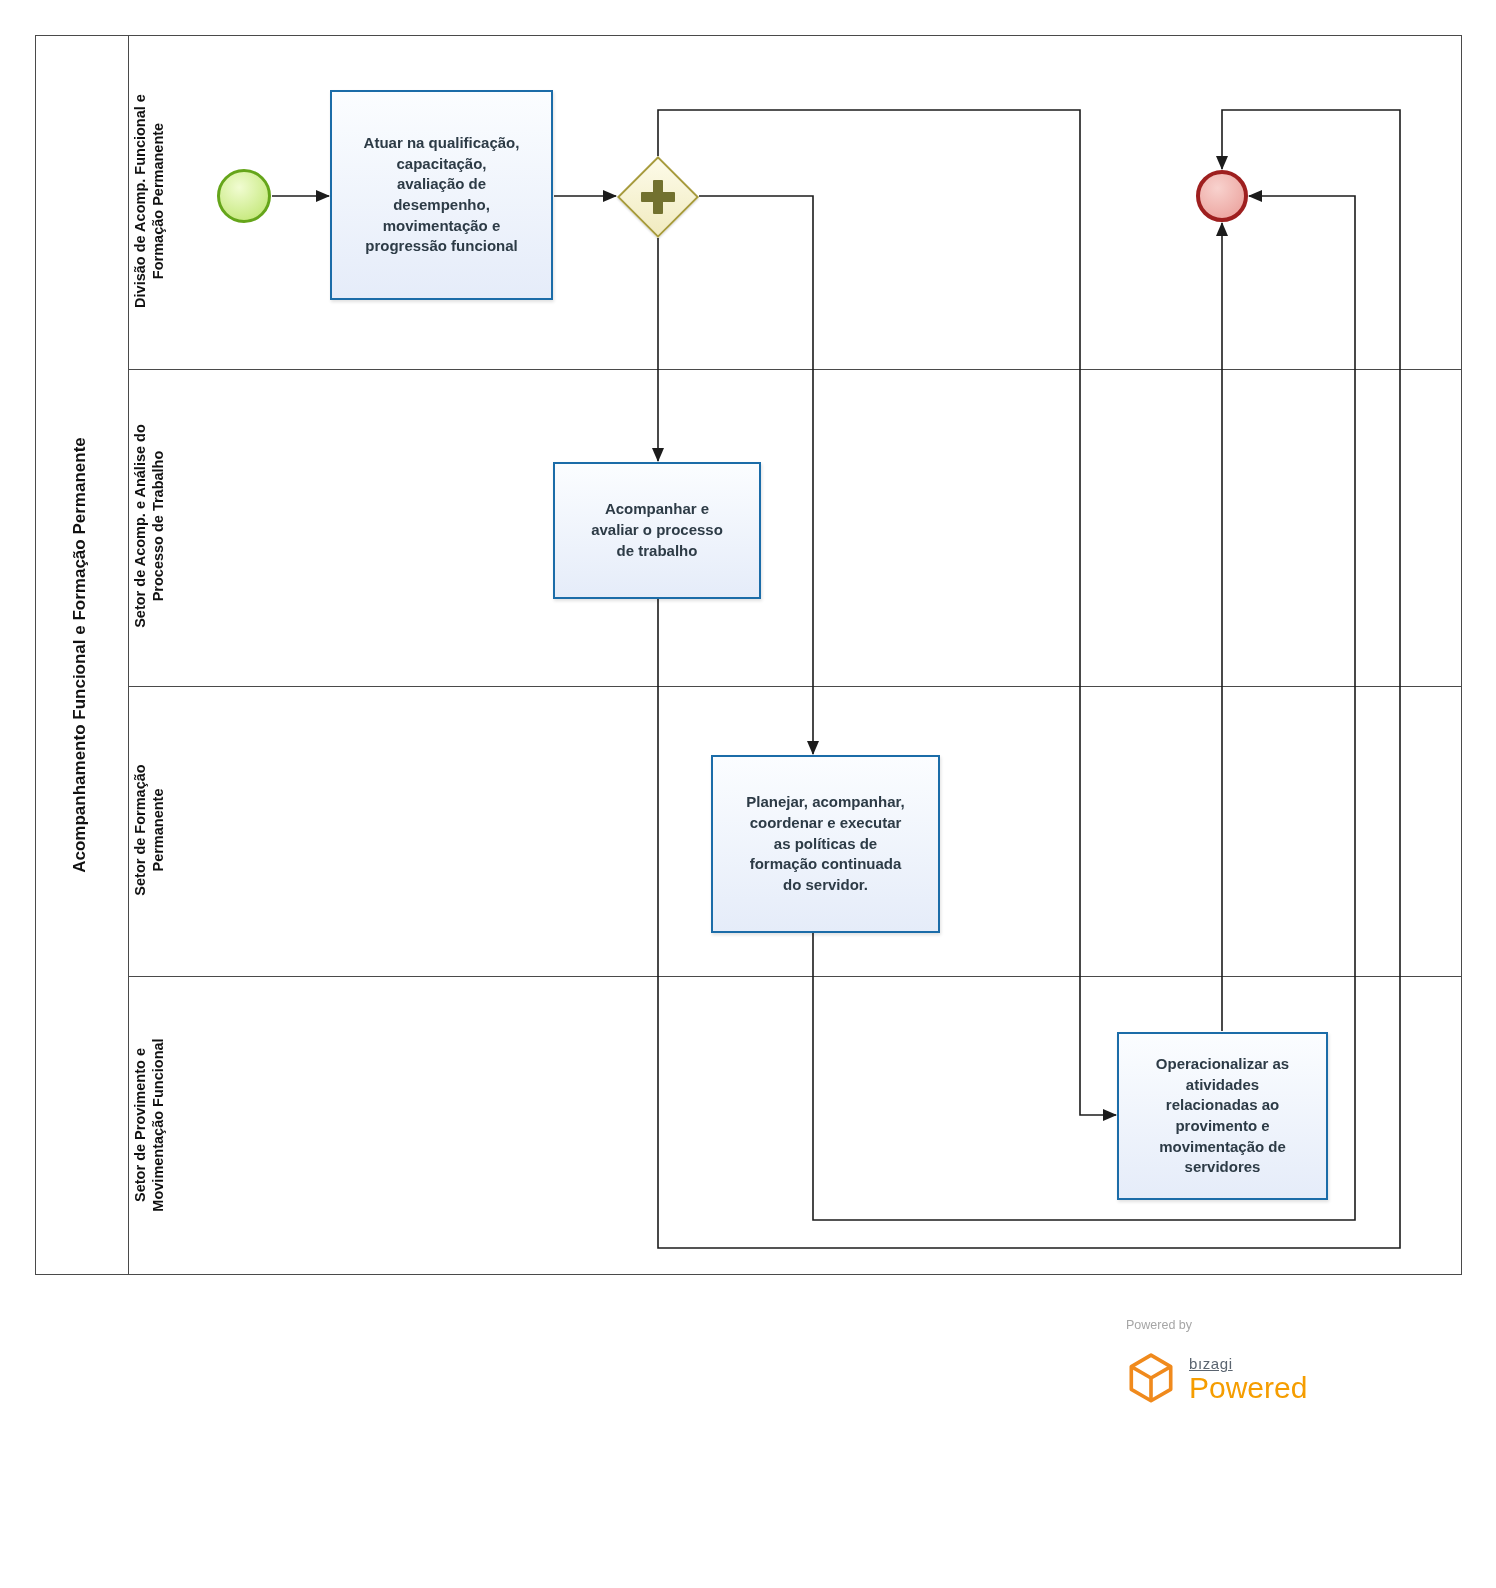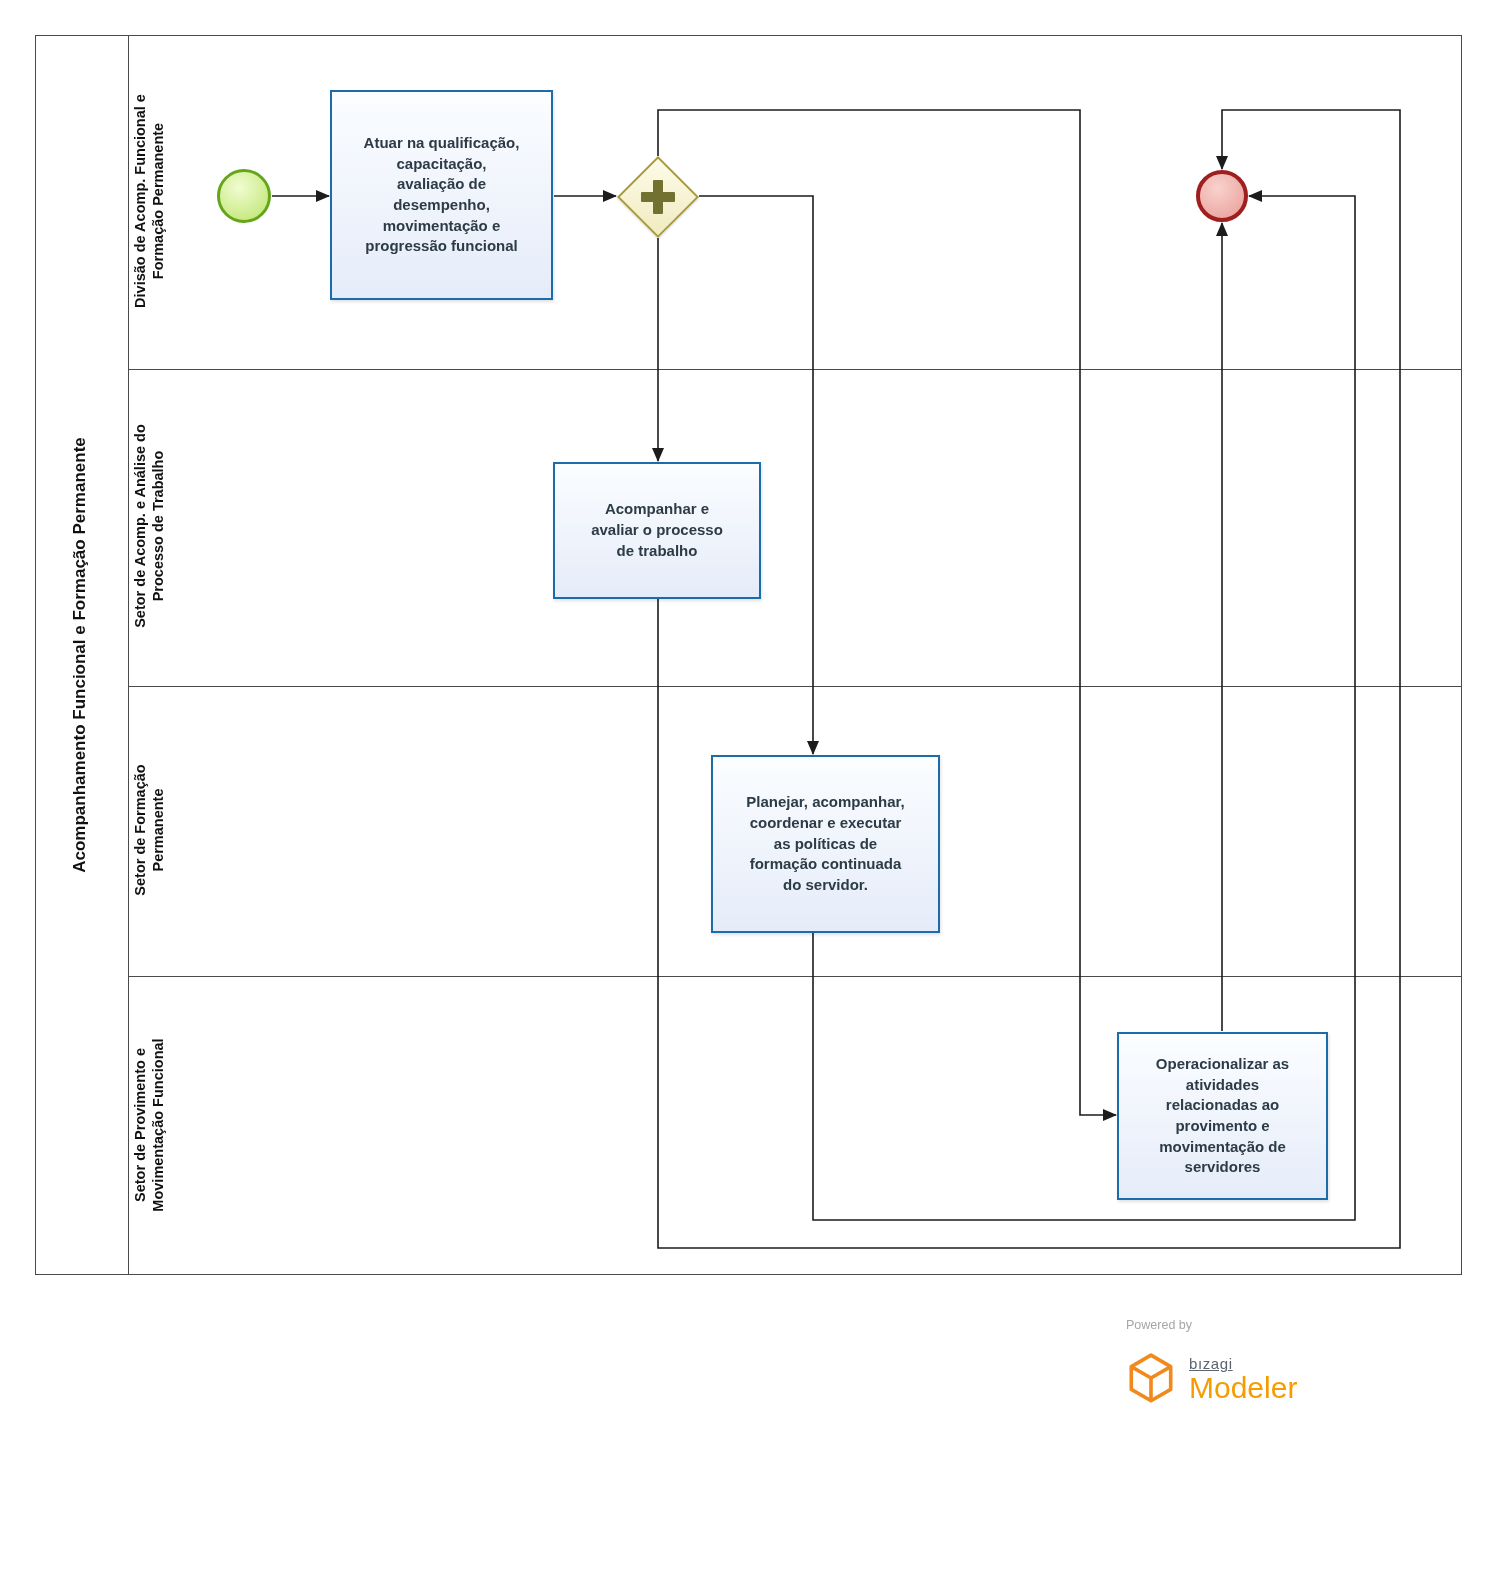--- a/index.html
+++ b/index.html
@@ -146,18 +146,18 @@
 
   <div class="branding">
     <div class="powered-by">Powered by</div>
     <div class="brand-row">
       <svg class="cube-icon" viewBox="0 0 48 54" width="50" height="56">
         <path d="M24,4 L43,15 L43,37 L24,48 L5,37 L5,15 Z" fill="none" stroke="#f08a1d" stroke-width="3.5" stroke-linejoin="round"></path>
         <path d="M5,15 L24,26 L43,15 M24,26 L24,48" fill="none" stroke="#f08a1d" stroke-width="3.5" stroke-linejoin="round"></path>
       </svg>
       <div class="brand-text">
         <div class="bizagi-word">bızagi</div>
-        <div class="modeler-word">Modeler</div>
+        <div class="modeler-word">Powered</div>
       </div>
     </div>
   </div>
 
 </div>
 
 </body></html>

